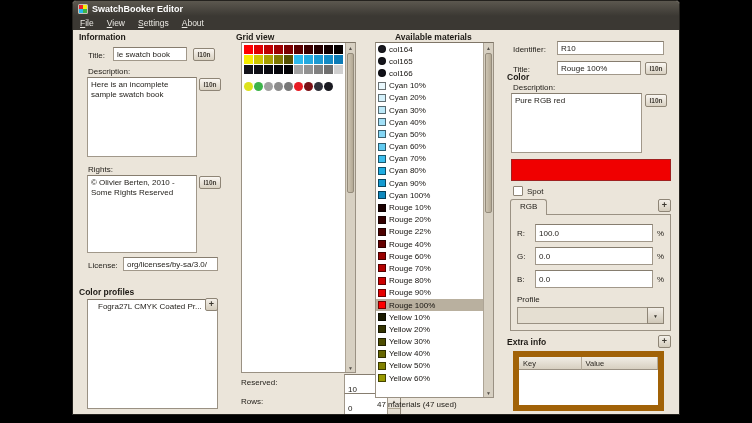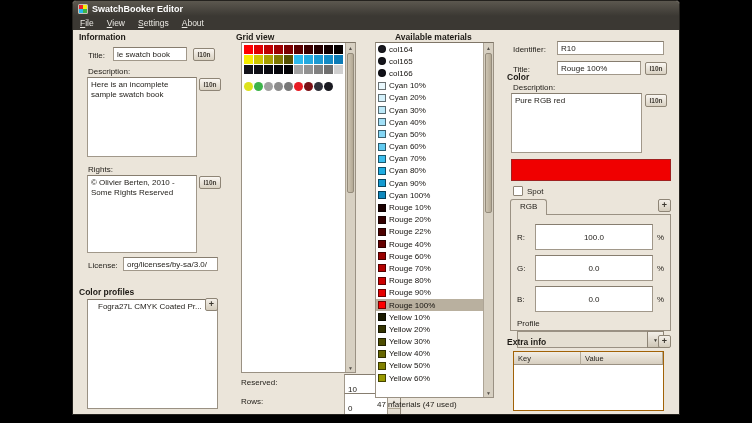--- a/index.html
+++ b/index.html
@@ -84,29 +84,29 @@
   .color-swatch { position:absolute; left:438px; top:158px; width:160px; height:22px; border:1px solid #a02020; }
   .checkbox-row { position:absolute; display:flex; align-items:center; gap:4px; }
   .checkbox { width:10px; height:10px; background:#fff; border:1px solid #8e8576; border-radius:1px; }
   .tab {
     position:absolute; background:#ebe5da; border:1px solid #9a9183; border-bottom:none;
     border-radius:3px 3px 0 0; font-size:8px; color:#1e1b16; padding:2px 9px 4px; z-index:2;
   }
   .tab-panel { position:absolute; background:#ebe5da; border:1px solid #9a9183; padding-top:9px; }
   .chan-row { display:flex; align-items:center; gap:4px; margin:0 6px 5px; }
   .chan-label { font-size:8px; width:14px; color:#1e1b16; flex:0 0 auto; }
-  .chan-input { flex:1; height:26px; min-width:0;text-align:center; }
+  .chan-input { flex:1; height:18px; min-width:0; }
   .chan-unit { font-size:8px; color:#1e1b16; flex:0 0 auto; }
   .profile-lbl { font-size:8px; color:#1e1b16; margin:7px 6px 3px; }
   .combo { display:flex; margin:0 6px; height:17px; }
   .combo .combo-value { flex:1; background:#e5dfd2; border:1px solid #9a9183; border-right:none; }
   .combo .combo-btn { width:17px; background:linear-gradient(#f3efe8,#cfc7b7); border:1px solid #8e8576; font-size:5px; display:flex; align-items:center; justify-content:center; color:#3c3830; }
 
   
-  .extra-table { position:absolute; left:440px; top:350px; width:151px; height:60px; background:#fff; border:1px solid #a16207; }
+  .extra-table { position:absolute; left:440px; top:350px; width:151px; height:60px; background:#fff; border:6px solid #a16207; }
   .extra-header { display:flex; height:13px; }
   .th {
     background:linear-gradient(#f1ede5,#d7cfc0); border-right:1px solid #b3aa9a; border-bottom:1px solid #9a9183;
     font-size:7.5px; color:#2a2620; display:flex; align-items:center; padding:0 4px;
   }
   .th:first-child { width:45%; }
   .th:last-child { flex:1; }
   .status-txt { position:absolute; font-size:8px; color:#1e1b16; white-space:nowrap; }
 </style>
 </head>

